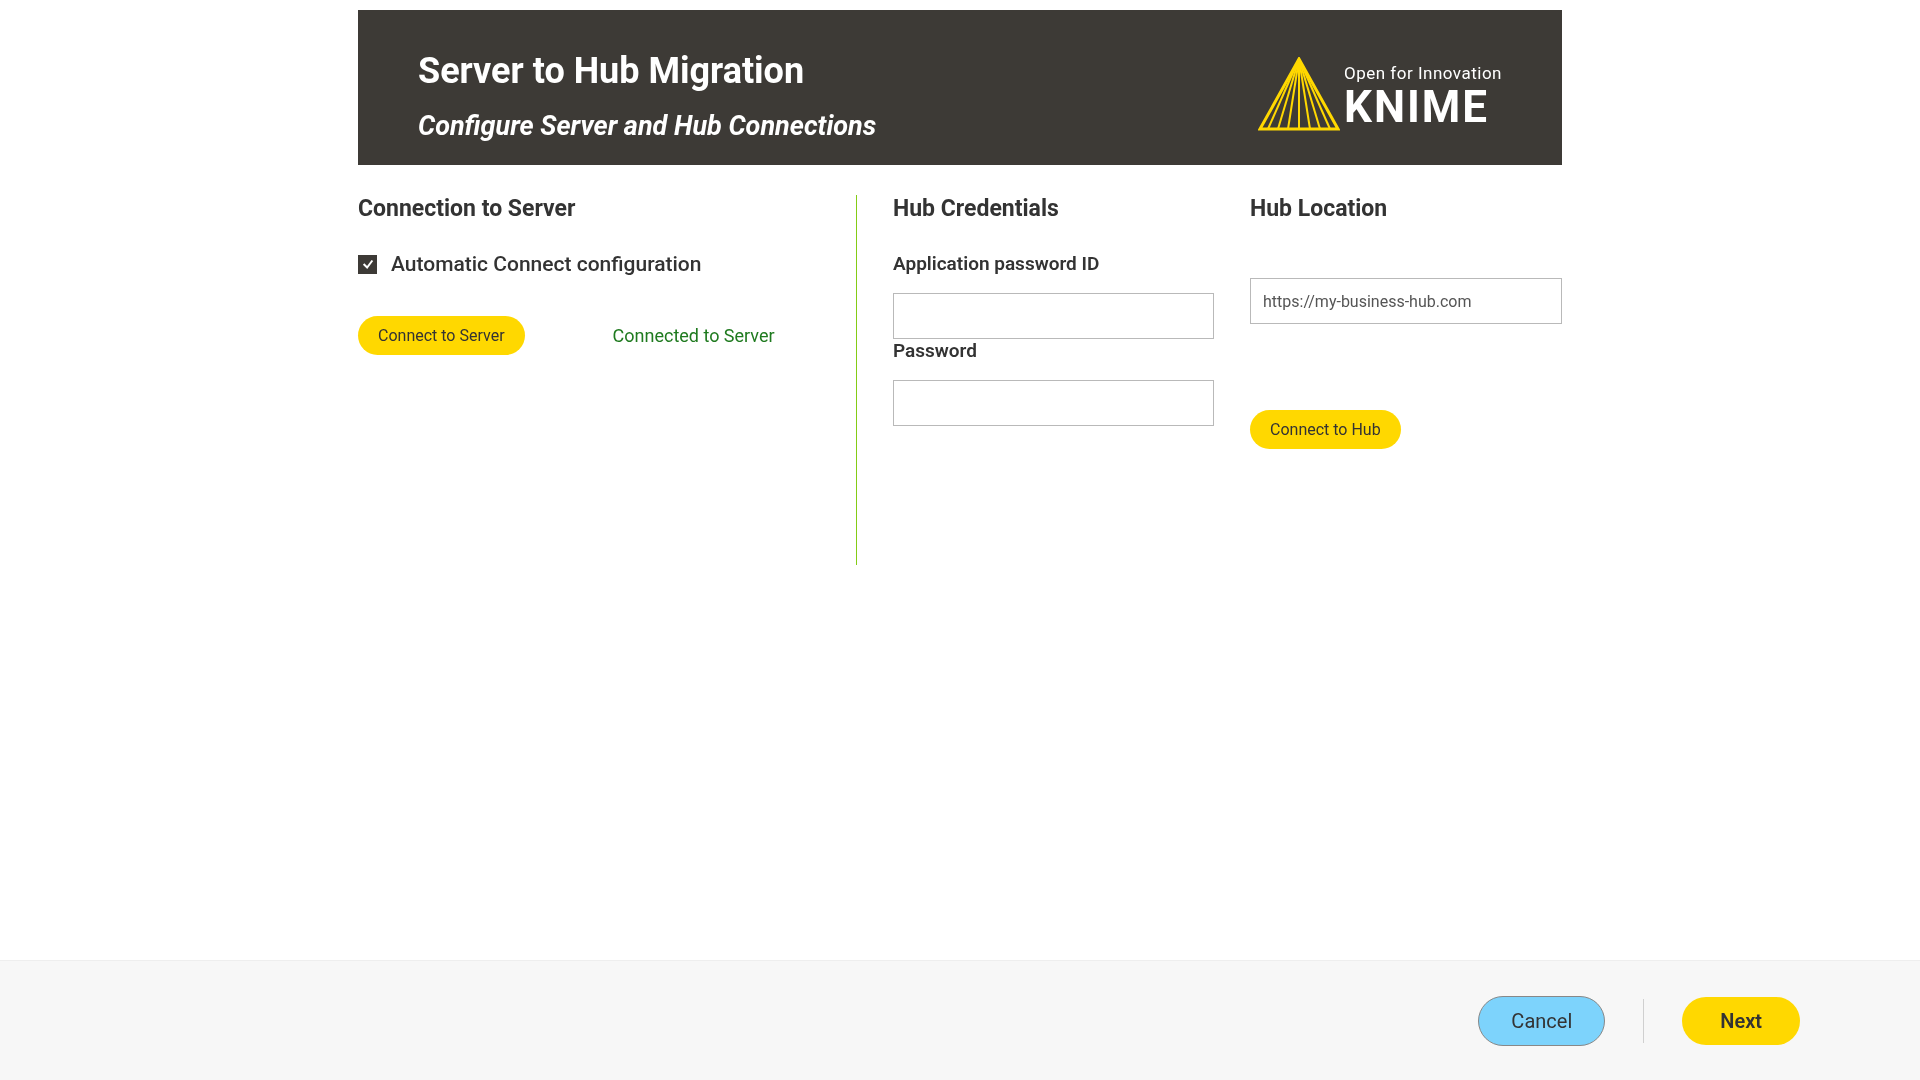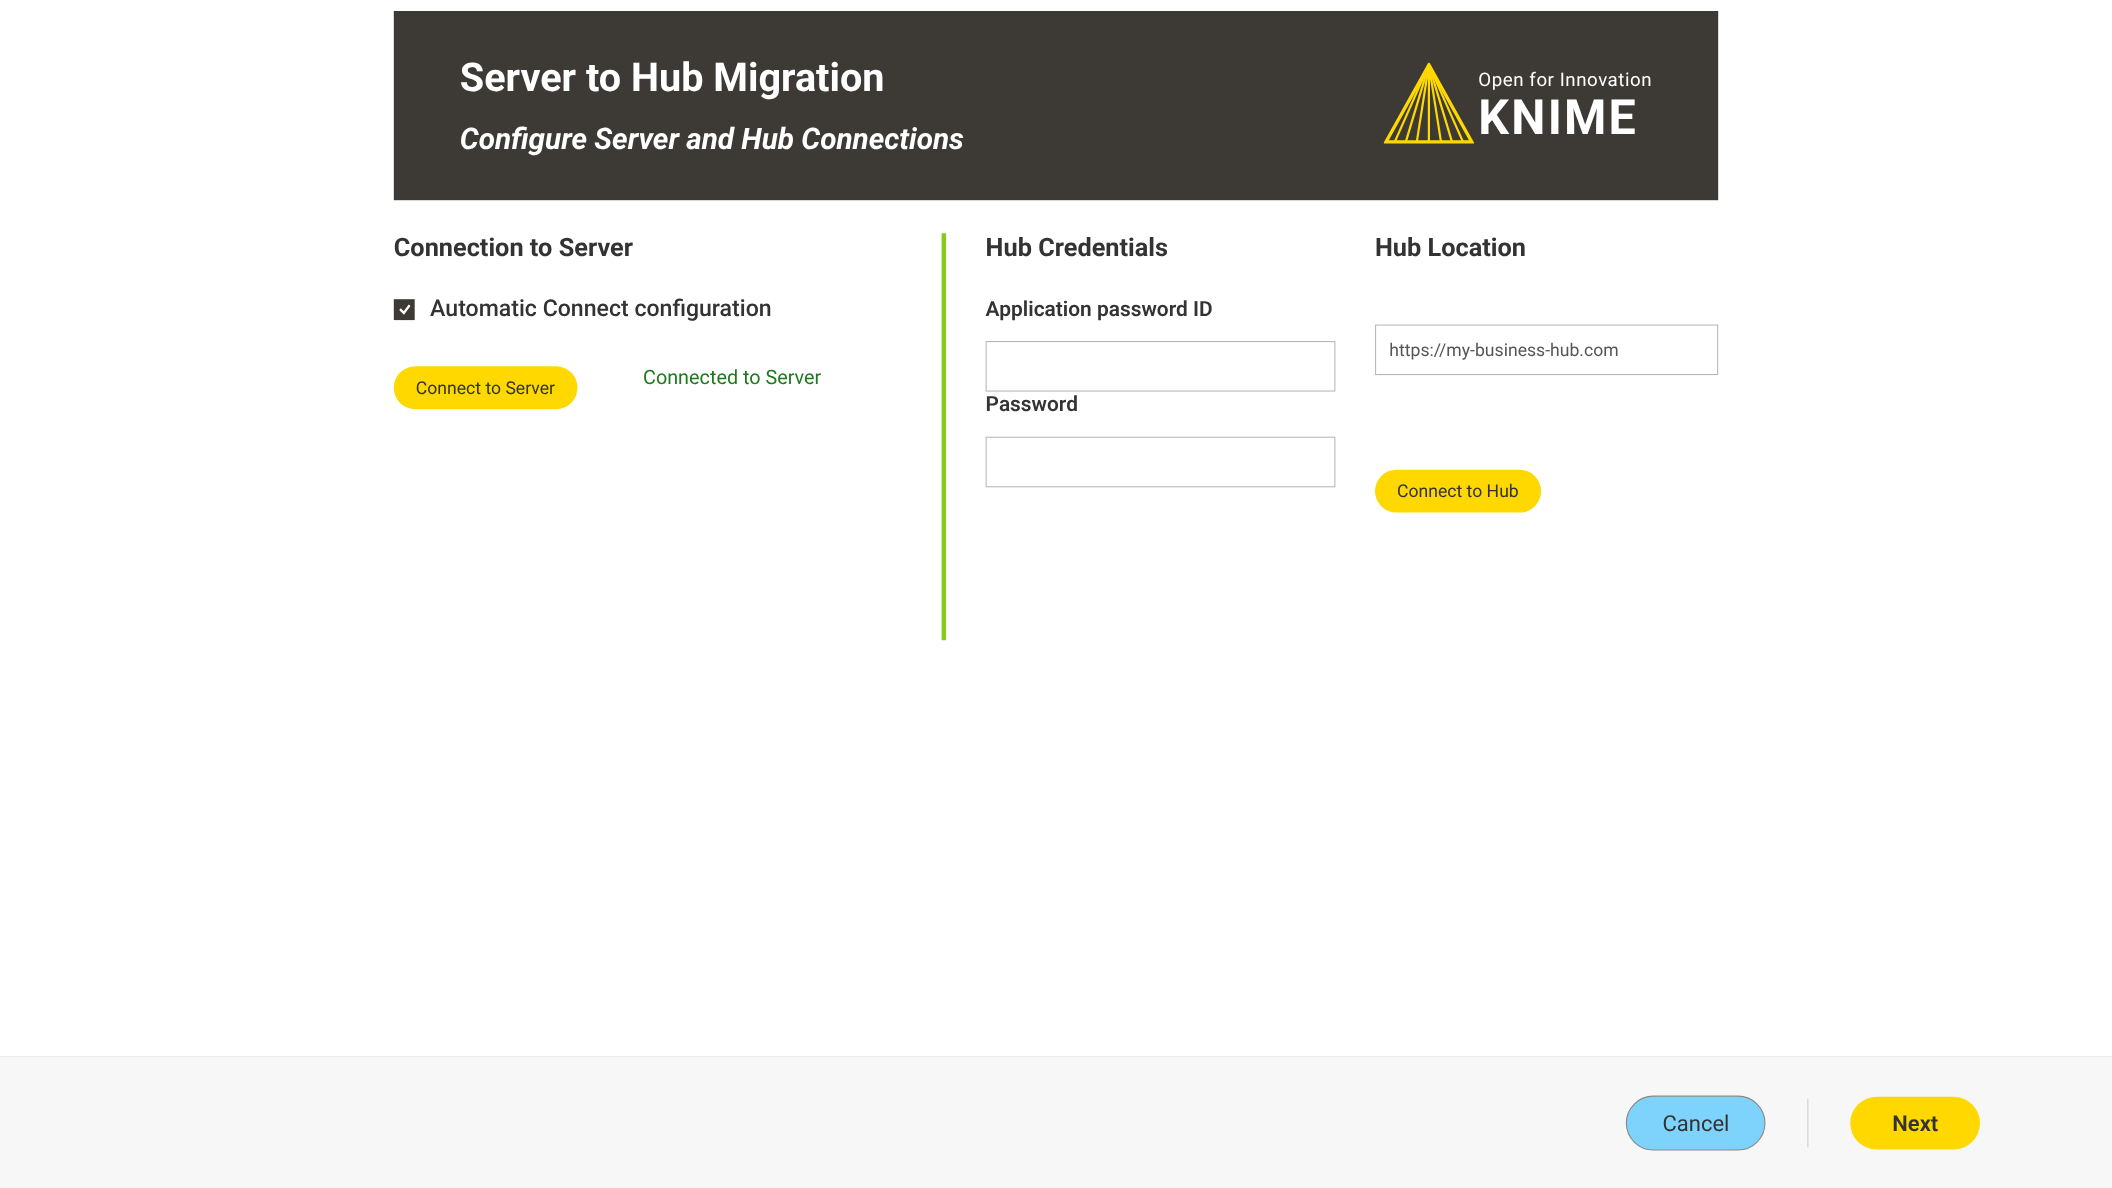--- a/index.html
+++ b/index.html
@@ -1,37 +1,37 @@
 <!DOCTYPE html>
 <html><head>
 <meta charset="utf-8">
 <style>
   * { box-sizing: border-box; margin: 0; padding: 0; }
   html, body { width: 1920px; height: 1080px; font-family: "Segoe UI", Roboto, Arial, sans-serif; background: #ffffff; }
   .page { width: 1920px; height: 1080px; display: flex; flex-direction: column; }
   .container { width: 1204px; margin: 0 auto; }
-  .header { background: #3d3a36; color: #ffffff; padding: 40px 60px 40px 60px; display: flex; justify-content: space-between; align-items: center; margin-top: 10px;}
+  .header { background: #3d3a36; color: #ffffff; padding: 40px 60px 23px 60px; display: flex; justify-content: space-between; align-items: center; margin-top: 10px;}
   .header-left { display: flex; flex-direction: column; gap: 18px; }
   .header-title { font-size: 36px; font-weight: 700; }
   .header-subtitle { font-size: 27px; font-weight: 700; font-style: italic; }
   .logo-block { display: flex; align-items: center; gap: 4px; justify-content: space-between; }
   .logo-text { display: flex; flex-direction: column; }
   .logo-tagline { font-size: 17px; font-weight: 400; letter-spacing: 0.5px; margin-bottom: 2px; }
   .logo-name { font-size: 44px; font-weight: 700; letter-spacing: 2px; line-height: 1; }
   .content { flex: 1; padding: 30px 0 0 0; }
   .columns { display: flex; }
   .col-left { flex: 0 0 498px; padding-right: 40px; }
-  .col-mid { flex: 0 0 394px; padding: 0 36px 0 36px; border-left: 4px solid #84cc16; min-height: 370px;}
+  .col-mid { flex: 0 0 394px; padding: 0 36px 0 36px; border-left: 1px solid #84cc16; min-height: 370px;}
   .col-right { flex: 1; padding-left: 0px; }
   .section-heading { font-size: 23px; font-weight: 700; color: #333; margin-bottom: 30px; }
   .checkbox-row { display: flex; align-items: center; gap: 14px; margin-bottom: 40px; }
   .checkbox { width: 19px; height: 19px; background: #3d3a36; display: flex; align-items: center; justify-content: center; flex-shrink:0;}
   .checkbox svg { width: 14px; height: 14px; }
   .checkbox-label { font-size: 21px; color: #333; font-weight: 500;}
-  .btn-row { display: flex; gap: 60px; }
+  .btn-row { display: flex; align-items: center; gap: 88px; }
   .btn-yellow { background: #ffd800; border: none; border-radius: 22px; padding: 10px 20px; font-size: 16px; color: #333; cursor: pointer; font-family: inherit;}
   .status-ok { color: #1f7a1f; font-size: 18px; }
   .field-label { font-size: 19px; font-weight: 600; color: #333; margin-bottom: 18px; }
   .text-input { width: 100%; height: 46px; border: 1px solid #b9b9b9; padding: 12px 12px; font-size: 16px; font-family: inherit; color:#555; }
   .field-block { }
   .hub-loc-heading { font-size: 23px; font-weight: 700; color: #333; margin-bottom: 56px; }
   .hub-loc-input { margin-bottom: 86px; }
   .error-msg { color: #e02424; font-size: 18px; line-height: 1.4; margin-top: 28px; max-width: 260px;}
   .footer { background: #f7f7f7; border-top: 1px solid #eeeeee; height: 120px; display: flex; align-items: center; justify-content: flex-end; padding-right: 120px; gap: 28px;}
   .btn-outline { background: #7dd3fc; border: 1px solid #888; border-radius: 26px; padding: 12px 32px; font-size: 20px; color: #333; cursor: pointer; font-family: inherit;}

